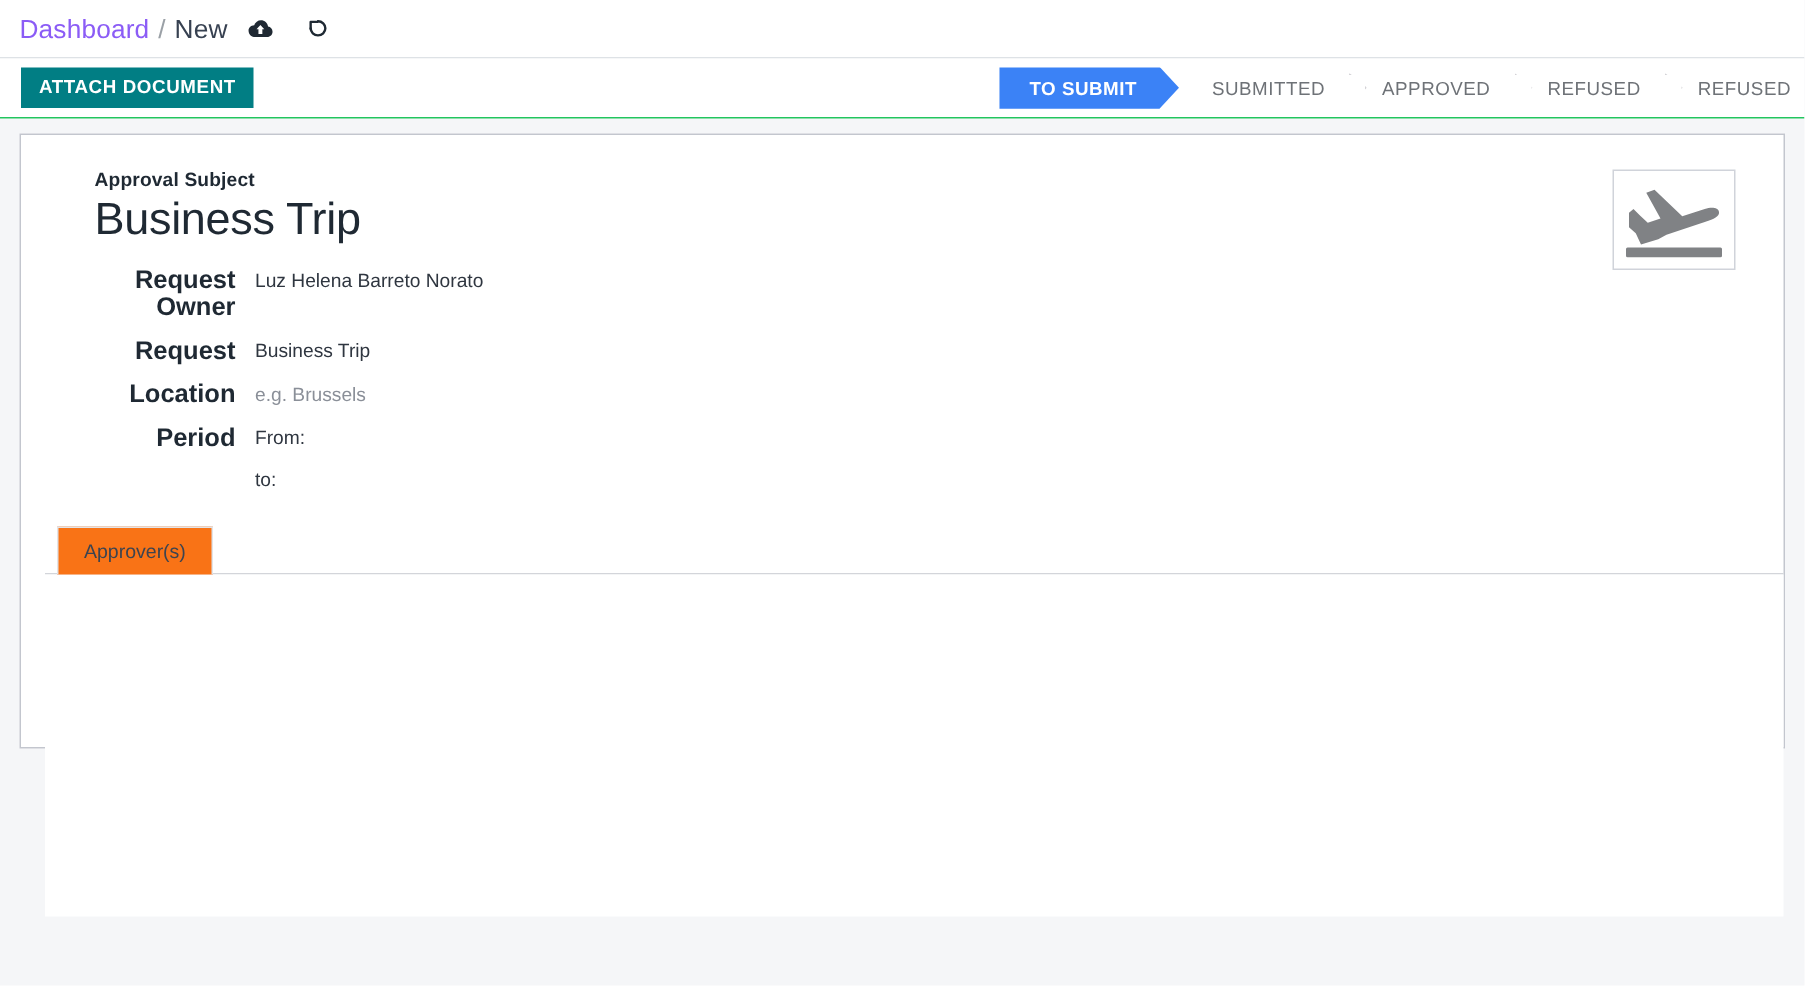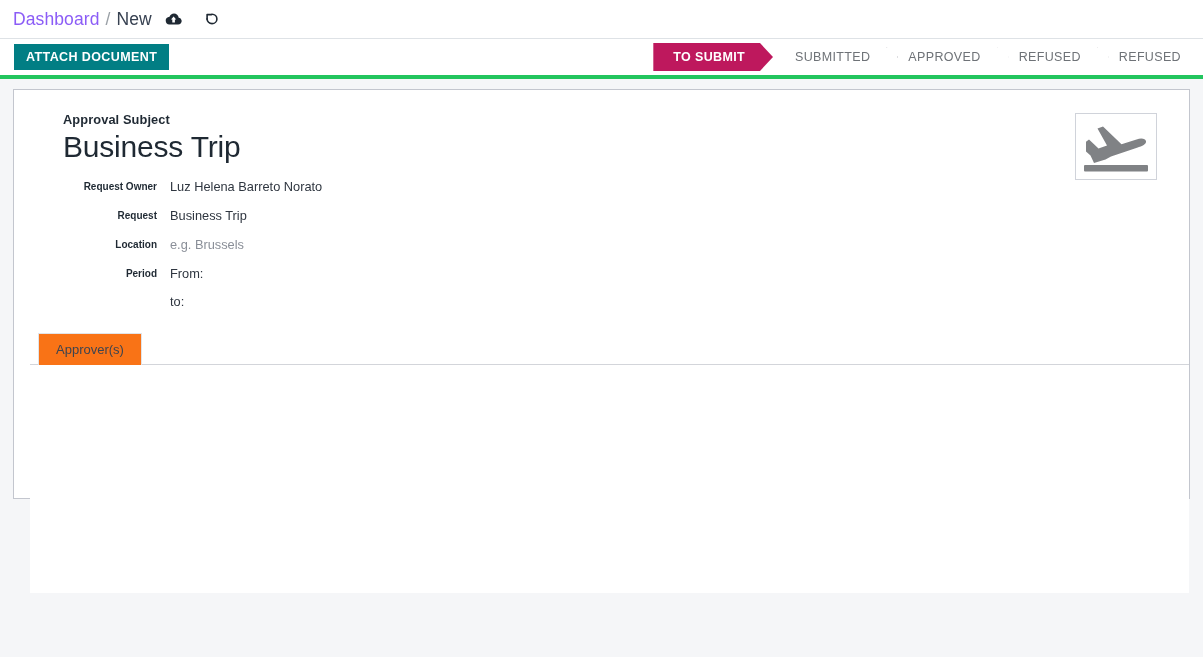--- a/index.html
+++ b/index.html
@@ -51,26 +51,26 @@
     align-items: center;
     justify-content: center;
     color: #1f2933;
   }
   .bc-icon svg { display: block; }
 
   
   .control-panel {
     height: 40px;
     background: #ffffff;
-    border-bottom: 4px solid #22c55e;
+    border-bottom: 1px solid #22c55e;
     display: flex;
     align-items: center;
     justify-content: space-between;
     box-sizing: border-box;
-    padding: 0 16px 0 14px;
+    padding: 0 3px 0 14px;
   }
   .btn-attach {
     background: #017e84;
     color: #ffffff;
     border: none;
     font-family: "Liberation Sans", sans-serif;
     font-size: 12.5px;
     font-weight: bold;
     letter-spacing: 0.4px;
     padding: 7px 12px 7px 12px;
@@ -109,21 +109,21 @@
     -webkit-clip-path: polygon(0 0, 100% 50%, 0 100%, 0 0);
     clip-path: polygon(0 0, 100% 50%, 0 100%, 0 0);
     background: transparent;
     box-sizing: border-box;
     z-index: 1;
   }
   .status-step.first { padding-left: 20px; }
   .status-step.active {
     color: #ffffff;
     font-weight: bold;
-    background: #be185d;
+    background: #3b82f6;
     -webkit-clip-path: polygon(0 0, calc(100% - 13px) 0, 100% 50%, calc(100% - 13px) 100%, 0 100%);
     clip-path: polygon(0 0, calc(100% - 13px) 0, 100% 50%, calc(100% - 13px) 100%, 0 100%);
     padding-right: 28px;
   }
   .status-step.active + .status-step::before { border-color: transparent; }
   .status-step.last { padding-right: 6px; }
 
   
   .sheet-wrap {
     padding: 10px 13px 0 13px;
@@ -161,21 +161,21 @@
   .field-row {
     display: flex;
     align-items: flex-start;
     margin-bottom: 11px;
   }
   .field-label {
     width: 132px;
     min-width: 132px;
     text-align: right;
     font-weight: bold;
-    font-size: 10px;
+    font-size: 17px;
     color: #1f2933;
     padding-right: 13px;
     box-sizing: border-box;
     line-height: 18px;
   }
   .field-value {
     font-size: 12.8px;
     color: #2f3640;
     line-height: 18px;
   }

